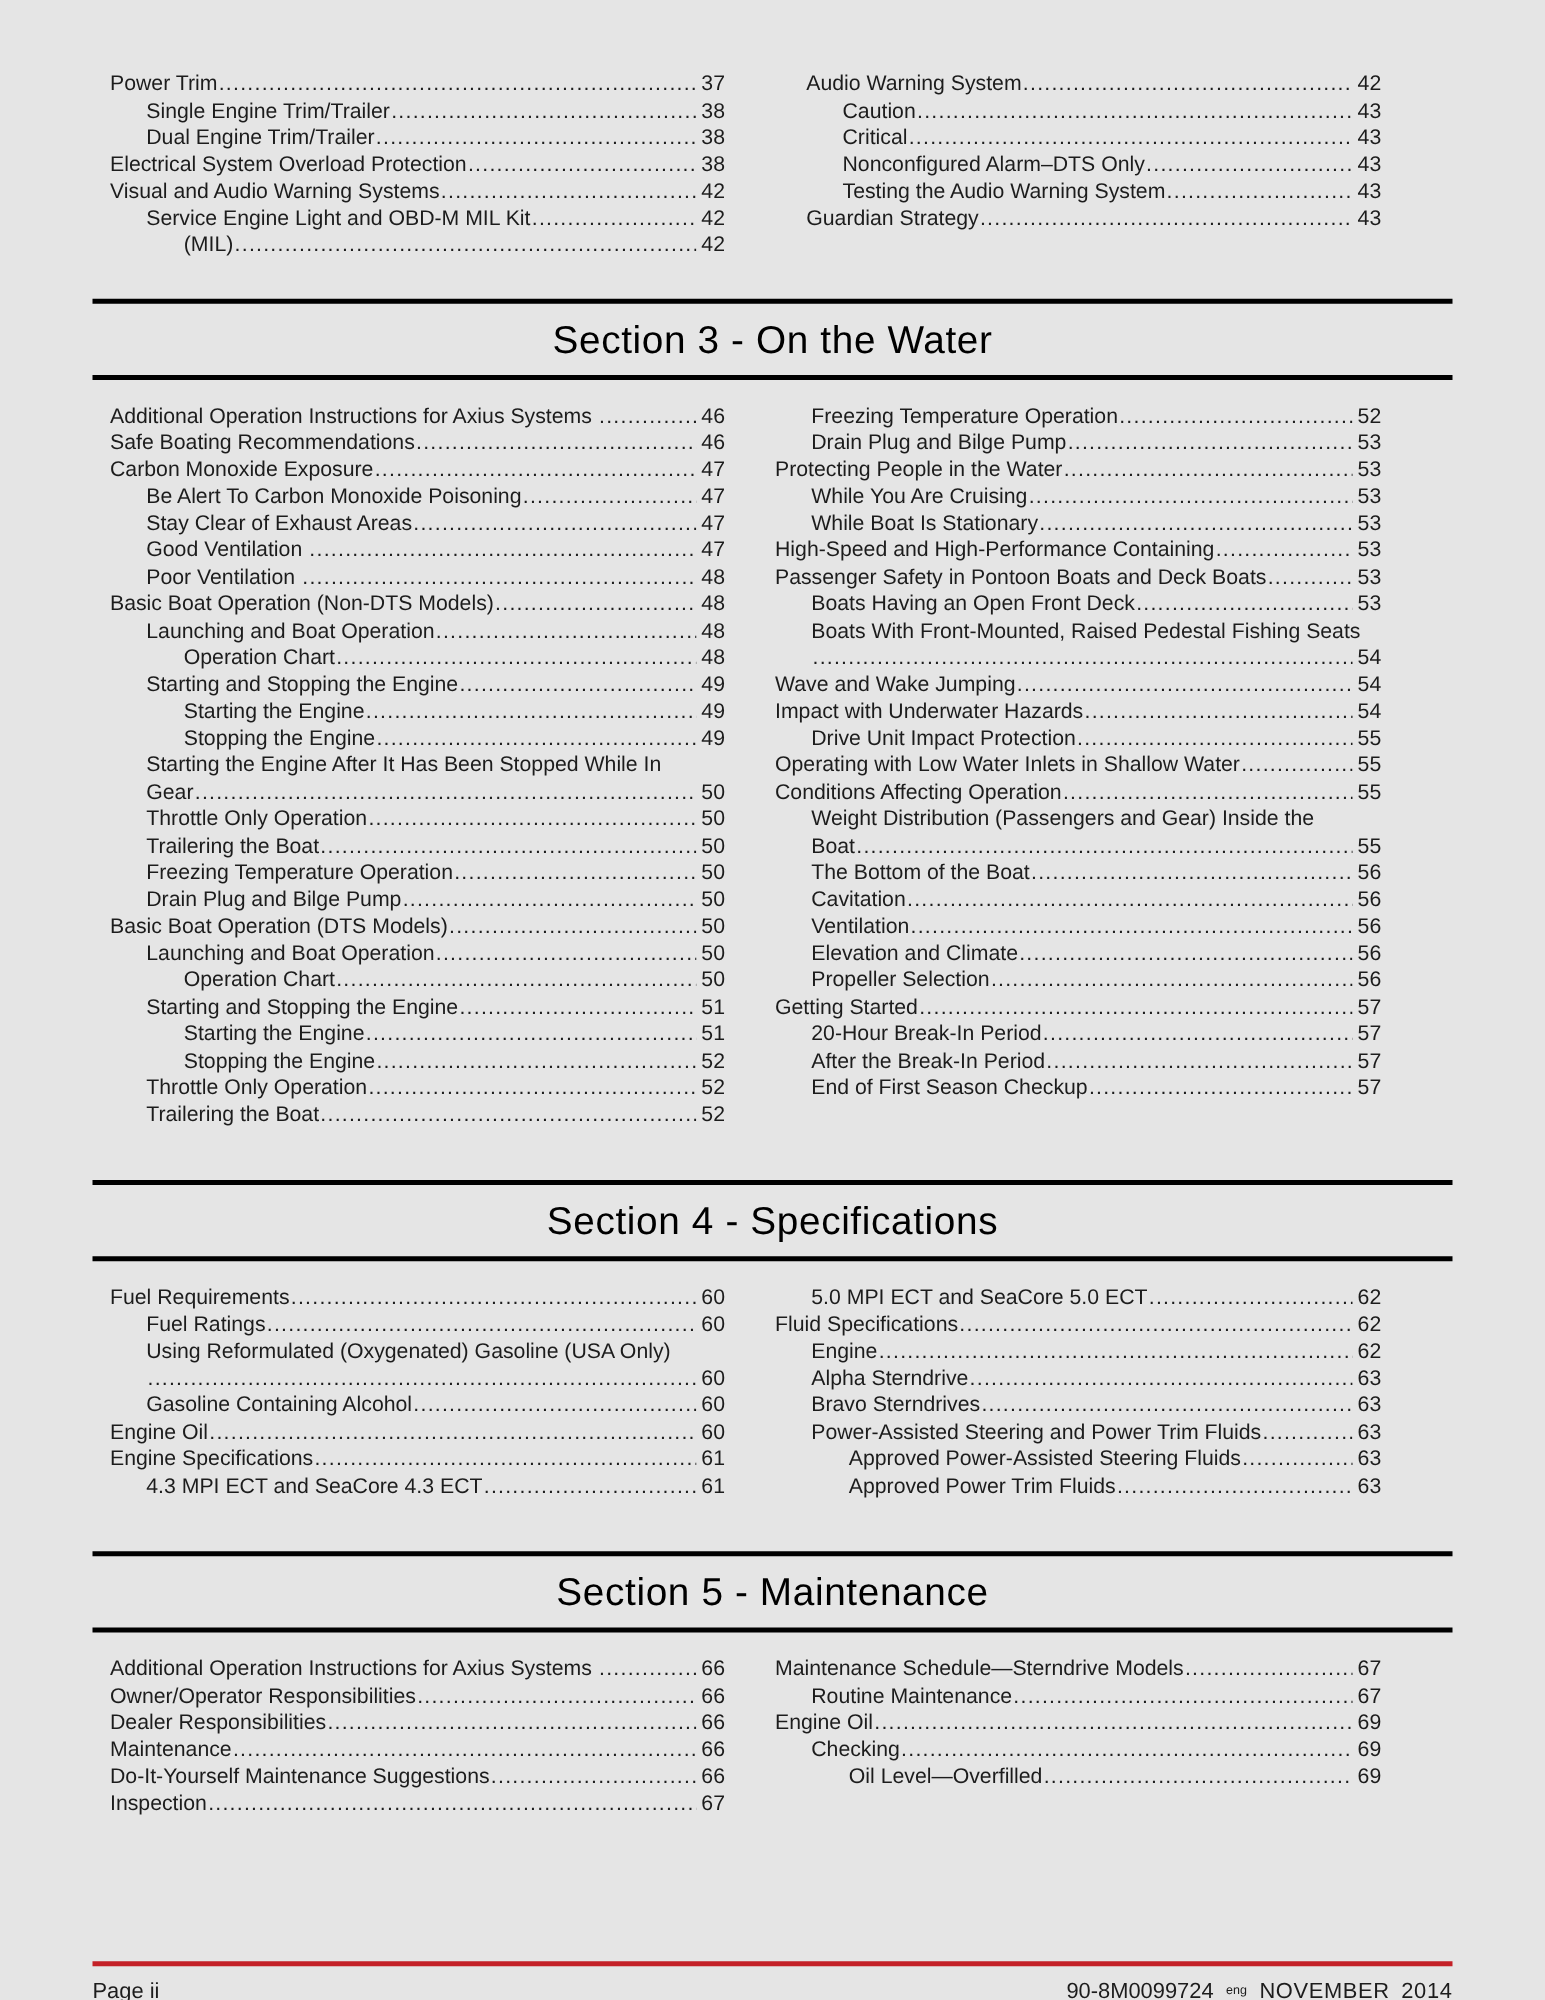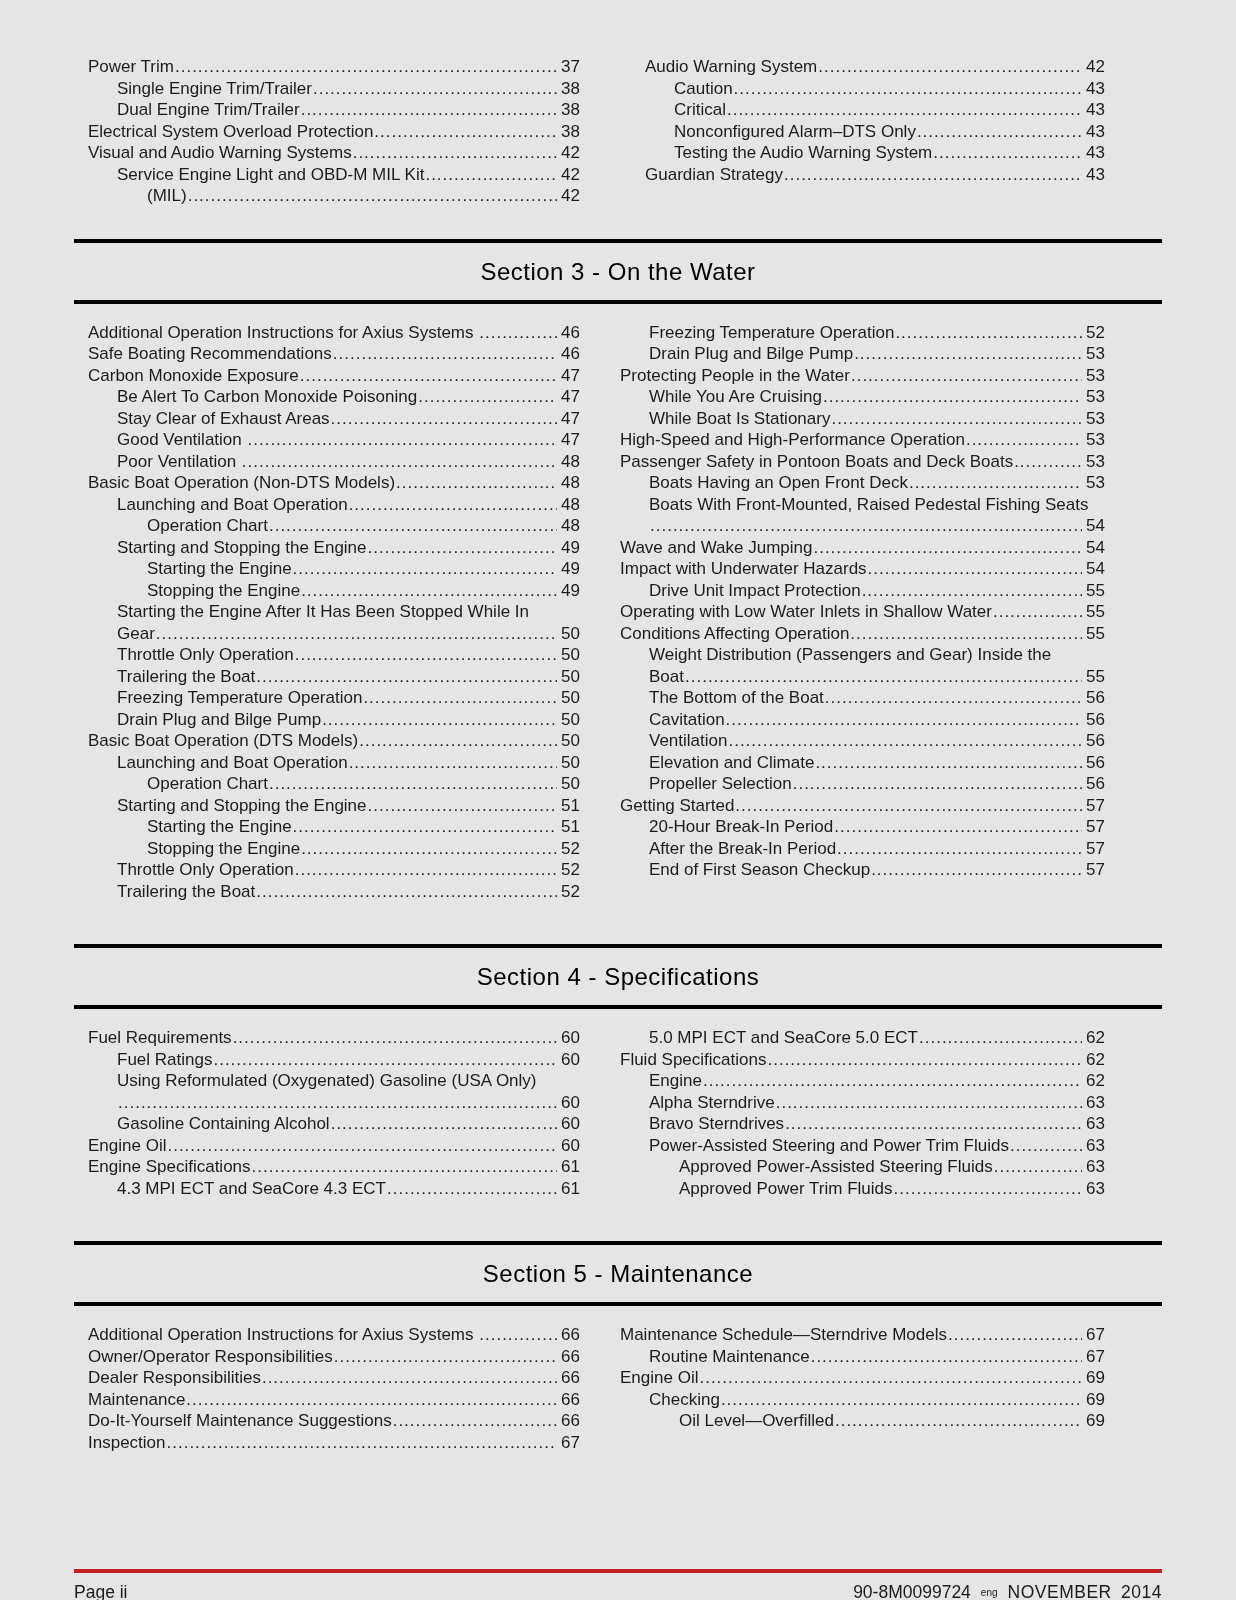--- a/index.html
+++ b/index.html
@@ -12,21 +12,21 @@
     font-family: Liberation Sans, sans-serif;
     color: #191919;
     overflow: hidden;
   }
   .content { padding: 56px 74px 0 74px; }
 
   .rule { height: 4px; background: #000; }
 
   .section-title {
     text-align: center;
-    font-size: 24px;
+    font-size: 31px;
     line-height: 37px;
     padding: 10px 0 10px 0;
     color: #000;
     letter-spacing: 0.5px;
   }
 
   .toc {
     display: flex;
     padding-left: 14px;
     margin: 18px 0 42px 0;
@@ -315,21 +315,21 @@
             <span class="txt">While You Are Cruising</span>
             <span class="leader"></span>
             <span class="pg">53</span>
           </div>
           <div class="entry i1">
             <span class="txt">While Boat Is Stationary</span>
             <span class="leader"></span>
             <span class="pg">53</span>
           </div>
           <div class="entry i0">
-            <span class="txt">High-Speed and High-Performance Operation</span>
+            <span class="txt">High-Speed and High-Performance Containing</span>
             <span class="leader"></span>
             <span class="pg">53</span>
           </div>
           <div class="entry i0">
             <span class="txt">Passenger Safety in Pontoon Boats and Deck Boats</span>
             <span class="leader"></span>
             <span class="pg">53</span>
           </div>
           <div class="entry i1">
             <span class="txt">Boats Having an Open Front Deck</span>

